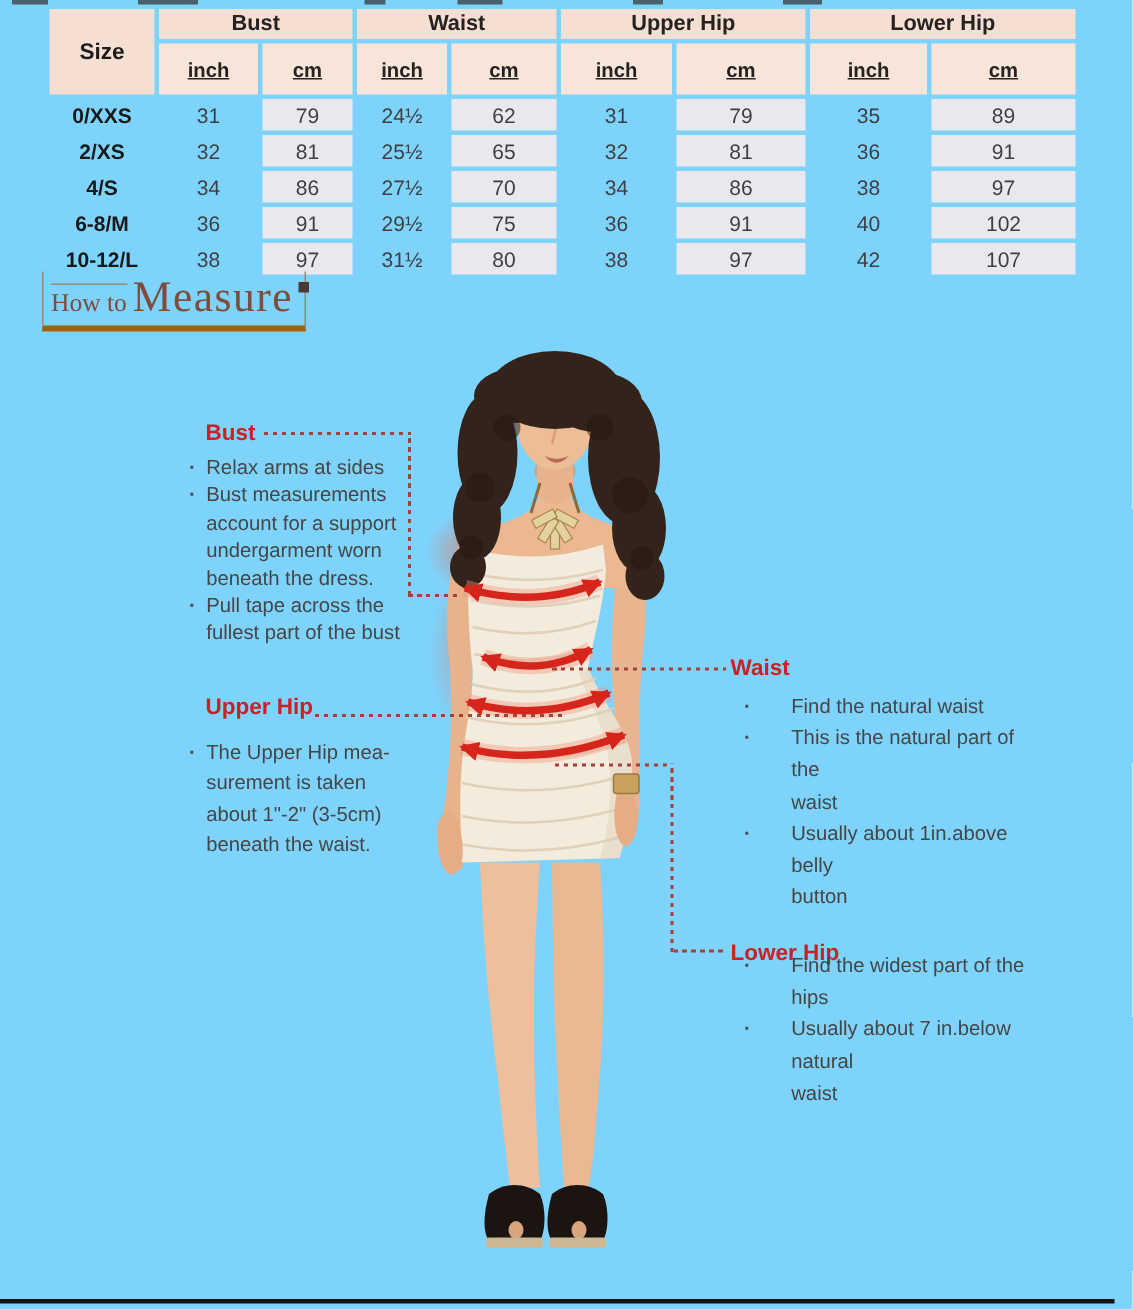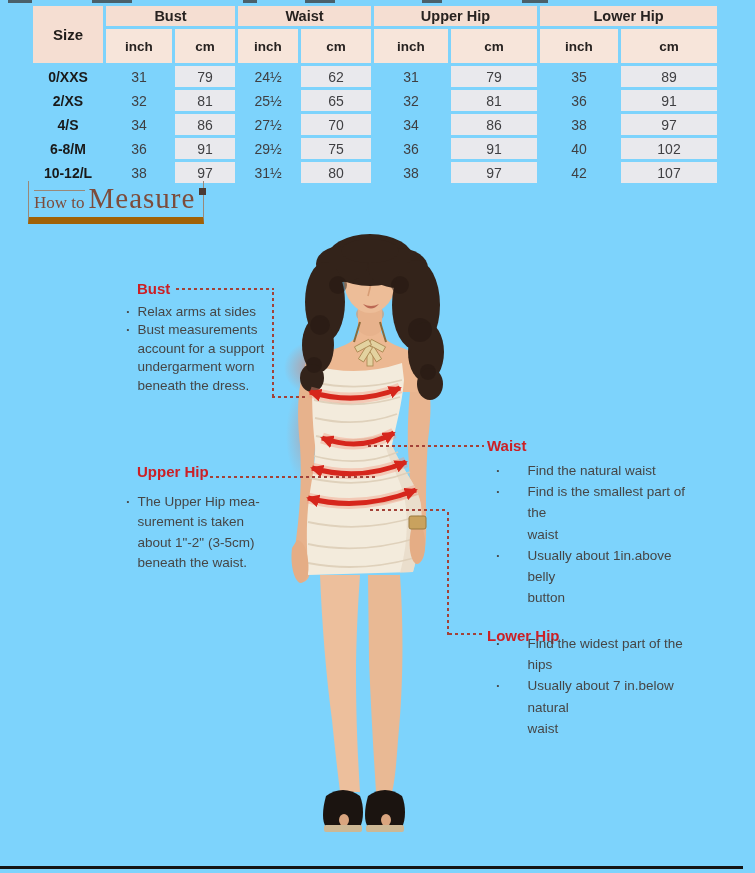--- a/index.html
+++ b/index.html
@@ -10,28 +10,28 @@
   .remnant{position:absolute;top:0;height:3px;background:#3a3a3a;opacity:.75;}
 
   
   .chart-wrap{position:absolute;left:30px;top:3px;}
   table.size-chart{border-collapse:separate;border-spacing:3px;}
   table.size-chart td,table.size-chart th{padding:0;text-align:center;vertical-align:middle;}
   .hdr{background:#f5ded2;color:#272220;font-weight:bold;}
   .hdr2{background:#f7e5da;color:#272220;font-weight:bold;font-size:13.5px;}
   th.size-cell{background:#f5ded2;color:#1f1b19;font-size:15px;font-weight:bold;}
   .grp{font-size:14.5px;height:20px;}
-  .unit-row td{height:34px;}
+  .unit-row td{height:34px;text-decoration:underline;}
   .body-row td{height:21px;font-size:14px;color:#3f3f42;}
   .body-row .sz{font-weight:bold;color:#191919;font-size:14px;}
   .alt{background:#e9e9ed;}
 
   
   .howto{position:absolute;left:28px;top:181px;padding:1px 8px 2px 5px;
-         border-left:1px solid #9a8878;border-bottom:7px solid #a16207;border-right:1px solid #9a8878;
+         border-left:1px solid #9a8878;border-bottom:4px solid #a16207;border-right:1px solid #9a8878;
          color:#7d4c3b;font-family:"Liberation Serif", serif;white-space:nowrap;}
   .howto-small{font-size:17px;border-top:1px solid #9a8878;padding-top:2px;display:inline-block;}
   .howto-big{font-size:29px;font-weight:normal;letter-spacing:1px;}
   .howto-square{position:absolute;right:-3px;top:7px;width:7px;height:7px;background:#4a3a33;}
 
   
   .ann-label{position:absolute;color:#cb2026;font-weight:bold;font-size:15px;white-space:nowrap;}
   .ann-block{position:absolute;color:#464646;font-size:13.5px;}
   .bullet{display:flex;}
   .bullet::before{content:"·";font-weight:bold;margin-right:7px;color:#4a4a4a;flex:0 0 auto;}
@@ -285,29 +285,33 @@
   <div class="ann-block" style="left:126px;top:303px;width:175px">
     <div class="bullet lh19">
         <span class="bullet-text">Relax arms at sides</span>
       </div>
     <div class="bullet lh19">
         <span class="bullet-text">Bust measurements
 account for a support
 undergarment worn
 beneath the dress.</span>
       </div>
+    <div class="bullet lh19">
+        <span class="bullet-text">Pull tape across the
+fullest part of the bust</span>
+      </div>
   </div>
 
   <div class="ann-label" style="left:487px;top:437px">Waist</div>
   <div class="ann-block" style="left:476px;top:460px;width:220px">
     <div class="bullet lh21">
         <span class="bullet-text">Find the natural waist</span>
       </div>
     <div class="bullet lh21">
-        <span class="bullet-text">Find is the smallest part of the
+        <span class="bullet-text">This is the natural part of the
 waist</span>
       </div>
     <div class="bullet lh21">
         <span class="bullet-text">Usually about 1in.above belly
 button</span>
       </div>
   </div>
 
   <div class="ann-label" style="left:137px;top:463px">Upper Hip</div>
   <div class="ann-block" style="left:126px;top:492px;width:175px">

